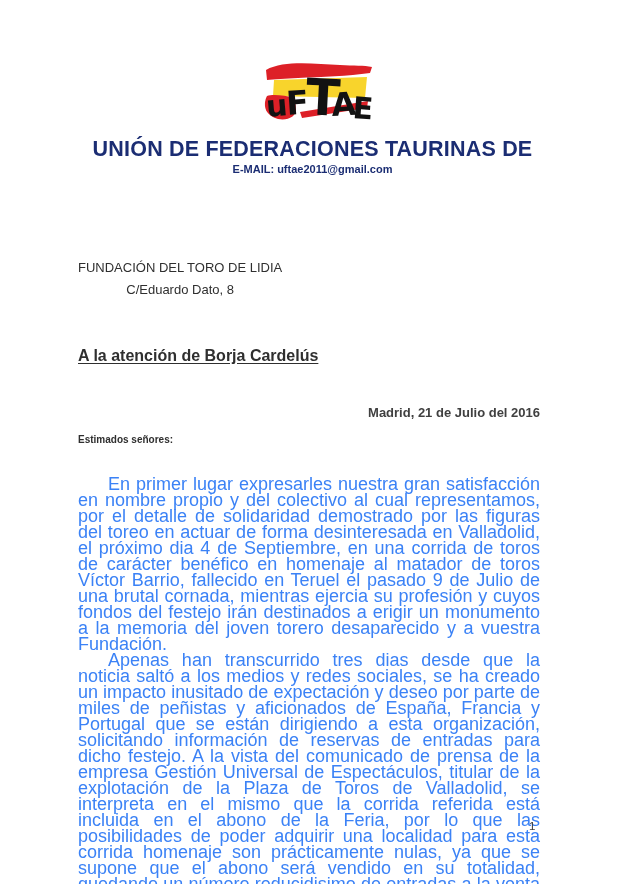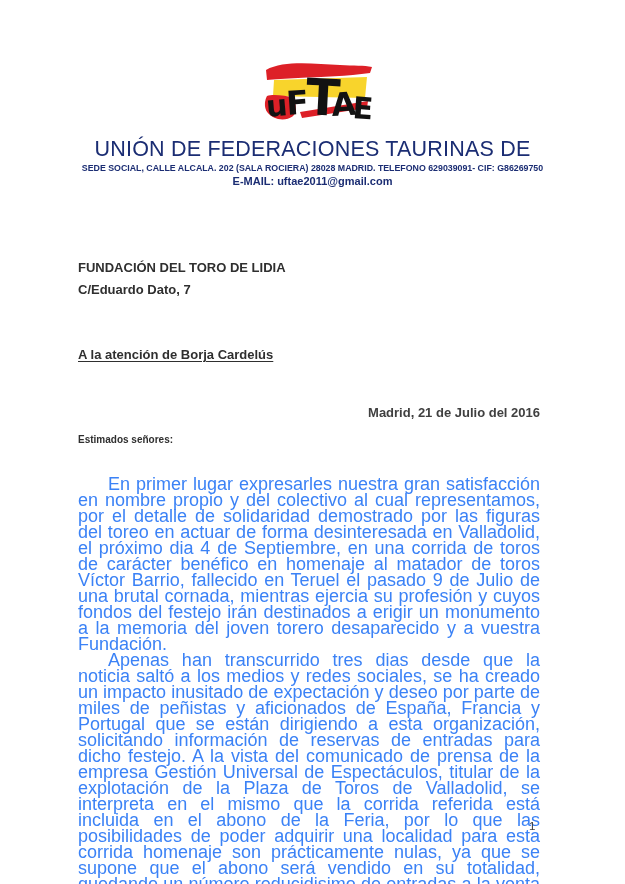--- a/index.html
+++ b/index.html
@@ -31,21 +31,21 @@
     position: absolute;
     left: 0;
     top: 138px;
     width: 100%;
     text-align: center;
     color: #1b2d73;
   }
   .org-name {
     font-size: 21.5px;
     line-height: 23px;
-    font-weight: normal;
+    font-weight: bold;
     letter-spacing: 0.2px;
   }
   .org-address {
     margin-top: 2px;
     font-size: 8.8px;
     line-height: 10px;
     font-weight: bold;
   }
   .org-email {
     margin-top: 1px;
@@ -54,28 +54,29 @@
     font-weight: bold;
   }
 
   
   .recipient {
     position: absolute;
     left: 78px;
     top: 257px;
     font-size: 13px;
     line-height: 22px;
-    font-weight: bold;
+    font-weight: normal;
     color: #2f2f2f;
+    text-align: center;
   }
   .attention {
     position: absolute;
     left: 78px;
     top: 347px;
-    font-size: 13px;
+    font-size: 16px;
     font-weight: bold;
     color: #2f2f2f;
     text-decoration: underline;
     text-underline-offset: 2px;
   }
   .date-line {
     position: absolute;
     left: 78px;
     top: 405px;
     width: 462px;
@@ -131,27 +132,26 @@
     <text x="25" y="61" font-size="33" transform="rotate(-4 25 61)">F</text>
     <text x="43" y="60" font-size="50" transform="rotate(3 43 60)">T</text>
     <text x="70" y="62" font-size="32" transform="rotate(-3 70 62)">A</text>
     <text x="90" y="64" font-size="30" transform="rotate(4 90 64)">E</text>
   </svg>
 
   <div class="org-header">
     <div class="org-name">
       <div>UNIÓN DE FEDERACIONES TAURINAS DE</div>
     </div>
-    <div class="org-address">SEDE SOCIAL, CALLE ALCALA. 202 (SALA ROCIERA) 28028 MADRID. TELEFONO 629039091- CIF: G86269750</div>
     <div class="org-email">E-MAIL: uftae2011@gmail.com</div>
   </div>
 
   <div class="recipient">
     <div>FUNDACIÓN DEL TORO DE LIDIA</div>
-    <div>C/Eduardo Dato, 7</div>
+    <div>C/Eduardo Dato, 8</div>
   </div>
 
   <div class="attention">A la atención de Borja Cardelús</div>
 
   <div class="date-line">Madrid, 21 de Julio del 2016</div>
 
   <div class="salutation">Estimados señores:</div>
 
   <div class="letter-body">
     <p>En primer lugar expresarles nuestra gran satisfacción en nombre propio y del colectivo al cual representamos,  por el detalle de solidaridad demostrado por las figuras del toreo en actuar de forma desinteresada en Valladolid, el próximo dia 4 de Septiembre, en una corrida de toros de carácter benéfico en homenaje al matador de toros Víctor Barrio, fallecido en Teruel el pasado 9 de Julio de una brutal cornada, mientras ejercia su profesión y cuyos fondos del festejo irán destinados a erigir un monumento a la memoria del joven torero desaparecido y a vuestra Fundación.</p>

